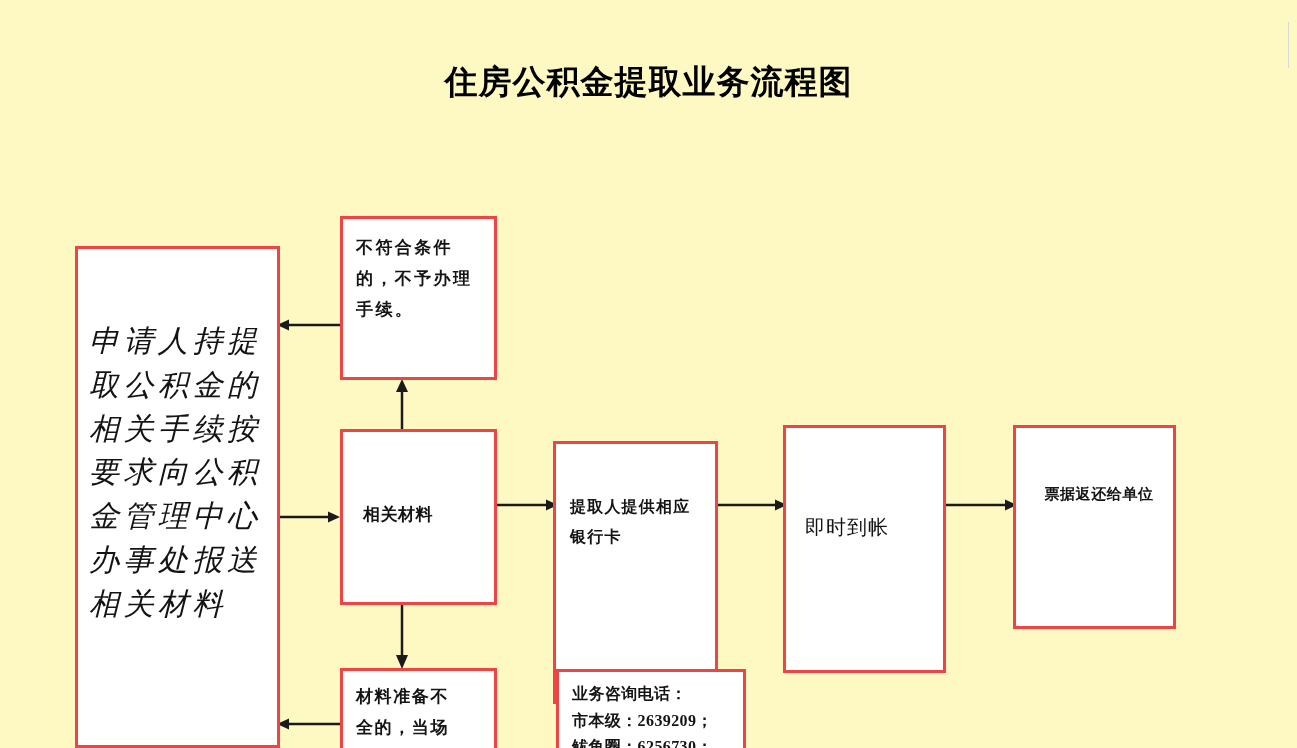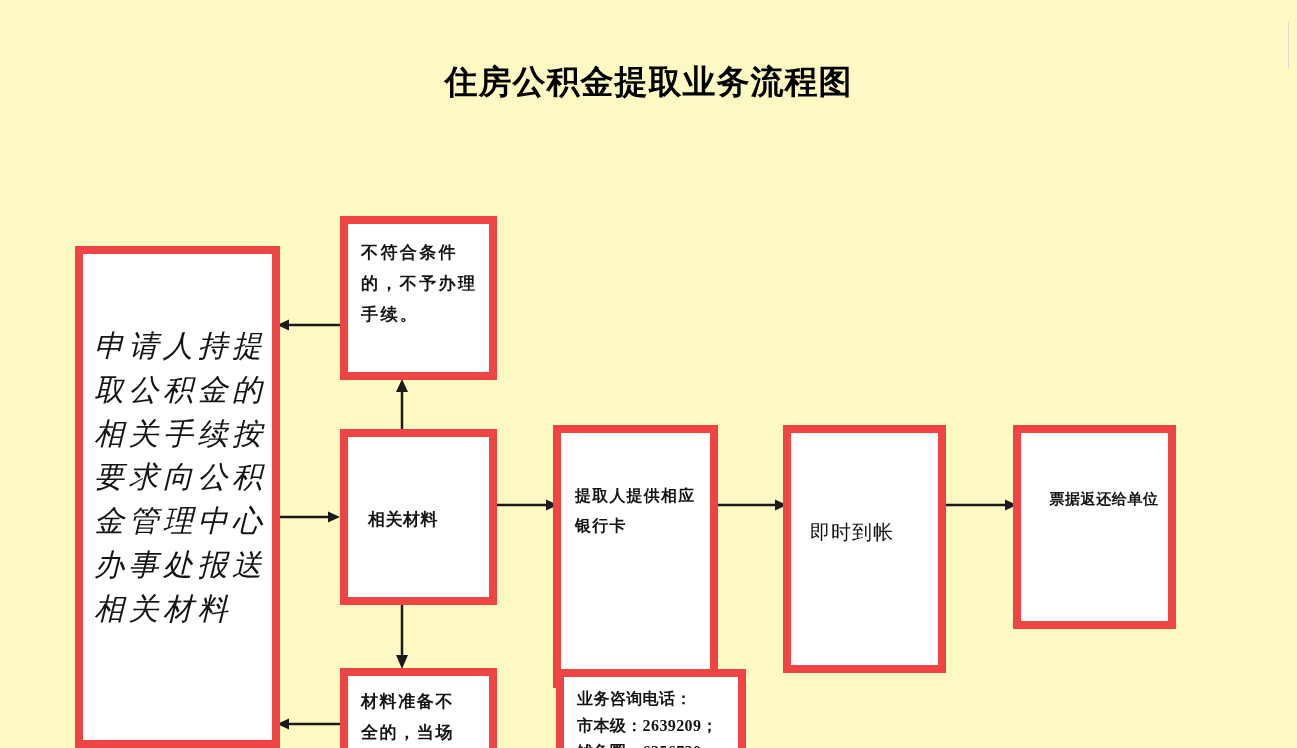--- a/index.html
+++ b/index.html
@@ -38,21 +38,21 @@
     font-weight: bold;
     font-size: 33px;
     letter-spacing: 1px;
     color: #000000;
     white-space: nowrap;
   }
 
   .node {
     position: absolute;
     box-sizing: border-box;
-    border: 8px solid #ef4444;
+    border: 3px solid #ef4444;
     background: #ffffff;
     color: #141414;
   }
   .node .node-text {
     position: absolute;
     display: block;
     white-space: pre-line;
     color: #141414;
   }
 
@@ -83,21 +83,21 @@
     left: 340px; top: 429px; width: 157px; height: 176px;
   }
   #node-review .node-text {
     left: 20px; top: 71px; width: 130px;
     font-size: 17px;
     letter-spacing: 0.5px;
     font-weight: bold;
   }
 
   #node-bankcard {
-    left: 553px; top: 425px; width: 165px; height: 263px;
+    left: 553px; top: 441px; width: 165px; height: 263px;
   }
   #node-bankcard .node-text {
     left: 14px; top: 48px; width: 142px;
     font-size: 16px;
     line-height: 1.85;
     letter-spacing: 1.2px;
     font-weight: bold;
   }
 
   #node-instant {

